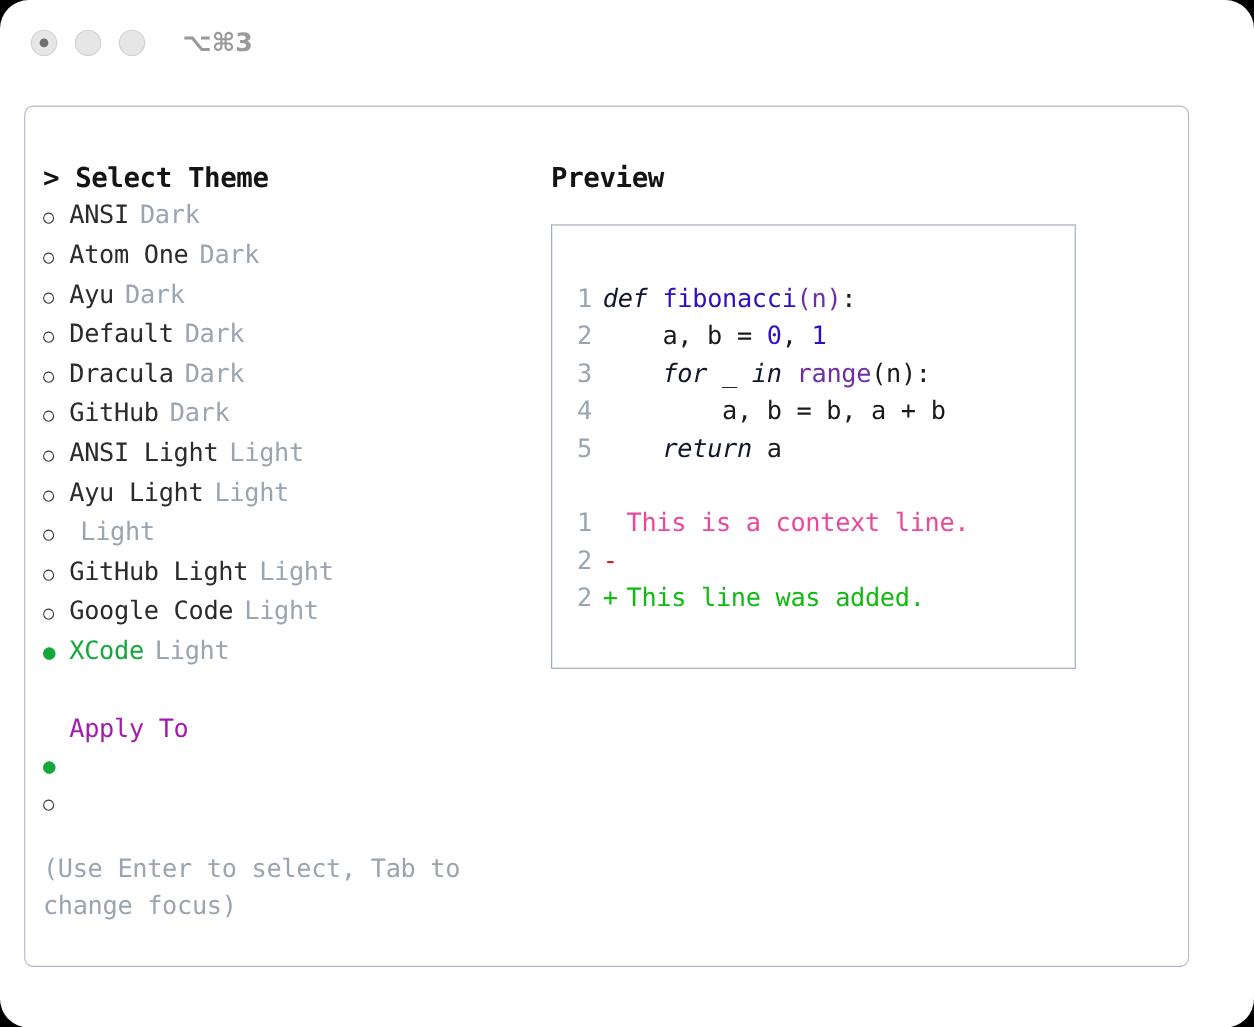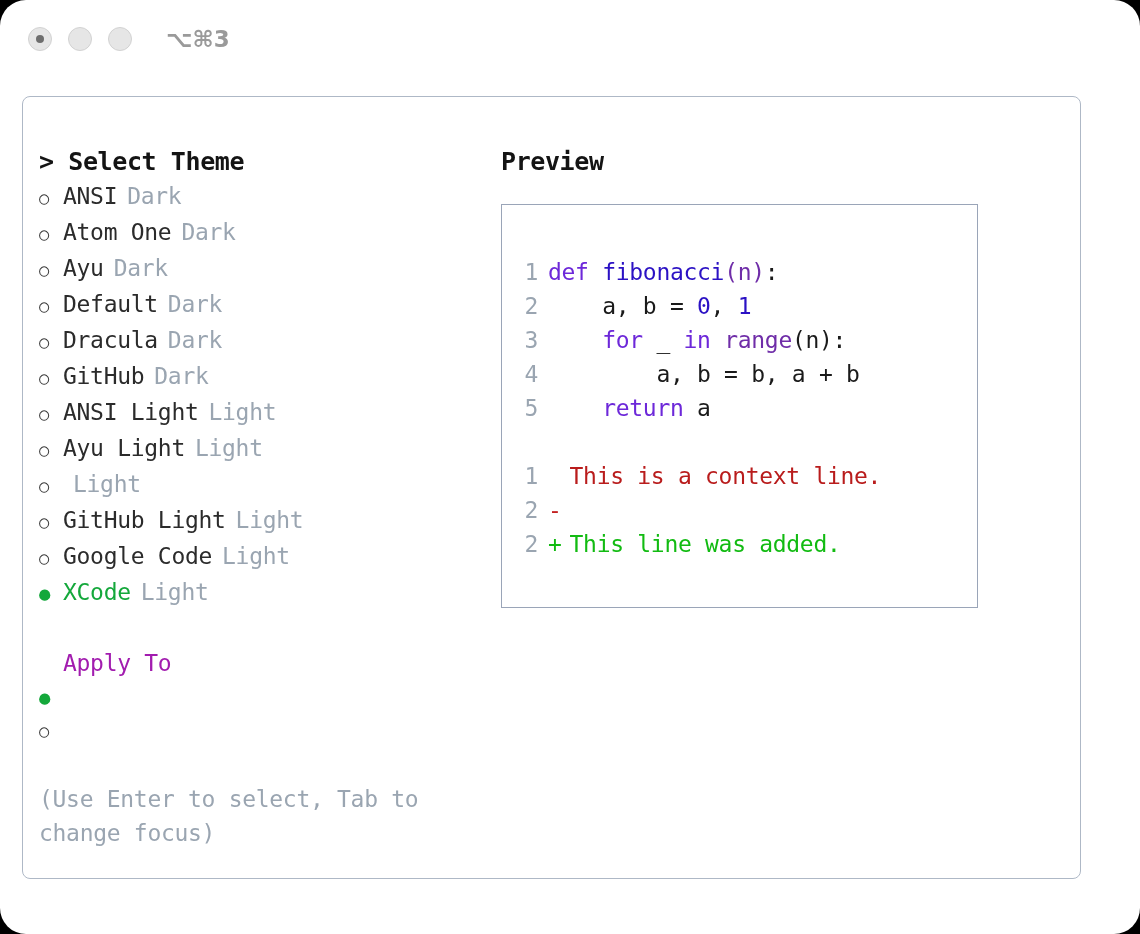--- a/index.html
+++ b/index.html
@@ -105,21 +105,21 @@
   .section-gap { height: 36px; }
   .apply-header {
     font-size: 23px;
     color: #a21caf;
     letter-spacing: -0.3px;
     line-height: 34px;
     padding-left: 24px;
     white-space: pre;
   }
   .hint {
-    margin-top: 34px;
+    margin-top: 25px;
     font-size: 23px;
     line-height: 34px;
     color: #9aa5b1;
     letter-spacing: -0.3px;
     width: 400px;
   }
 
   
   .right {
     position: absolute;
@@ -151,28 +151,28 @@
   .ln {
     width: 34px;
     flex: 0 0 34px;
     text-align: right;
     color: #9aa5b1;
     padding-right: 10px;
   }
   .code-txt { color: #1a1a1a; }
   .blank-line { height: 34px; }
 
-  .kw   { color: #6d28d9; }
+  .kw   { color: #0f172a; font-style: italic; }
   .fn   { color: #2b11c4; }
   .bif  { color: #6f2da8; }
   .num  { color: #2b11c4; }
   .par  { color: #6f2da8; }
   .pl   { color: #1a1a1a; }
 
-  .d-ctx { color: #b91c1c; }
+  .d-ctx { color: #ec4899; }
   .d-del { color: #c32020; }
   .d-add { color: #12bb12; }
 </style>
 </head>
 <body>
 
 <div class="window">
 
   <div class="titlebar">
     <div class="dots">

